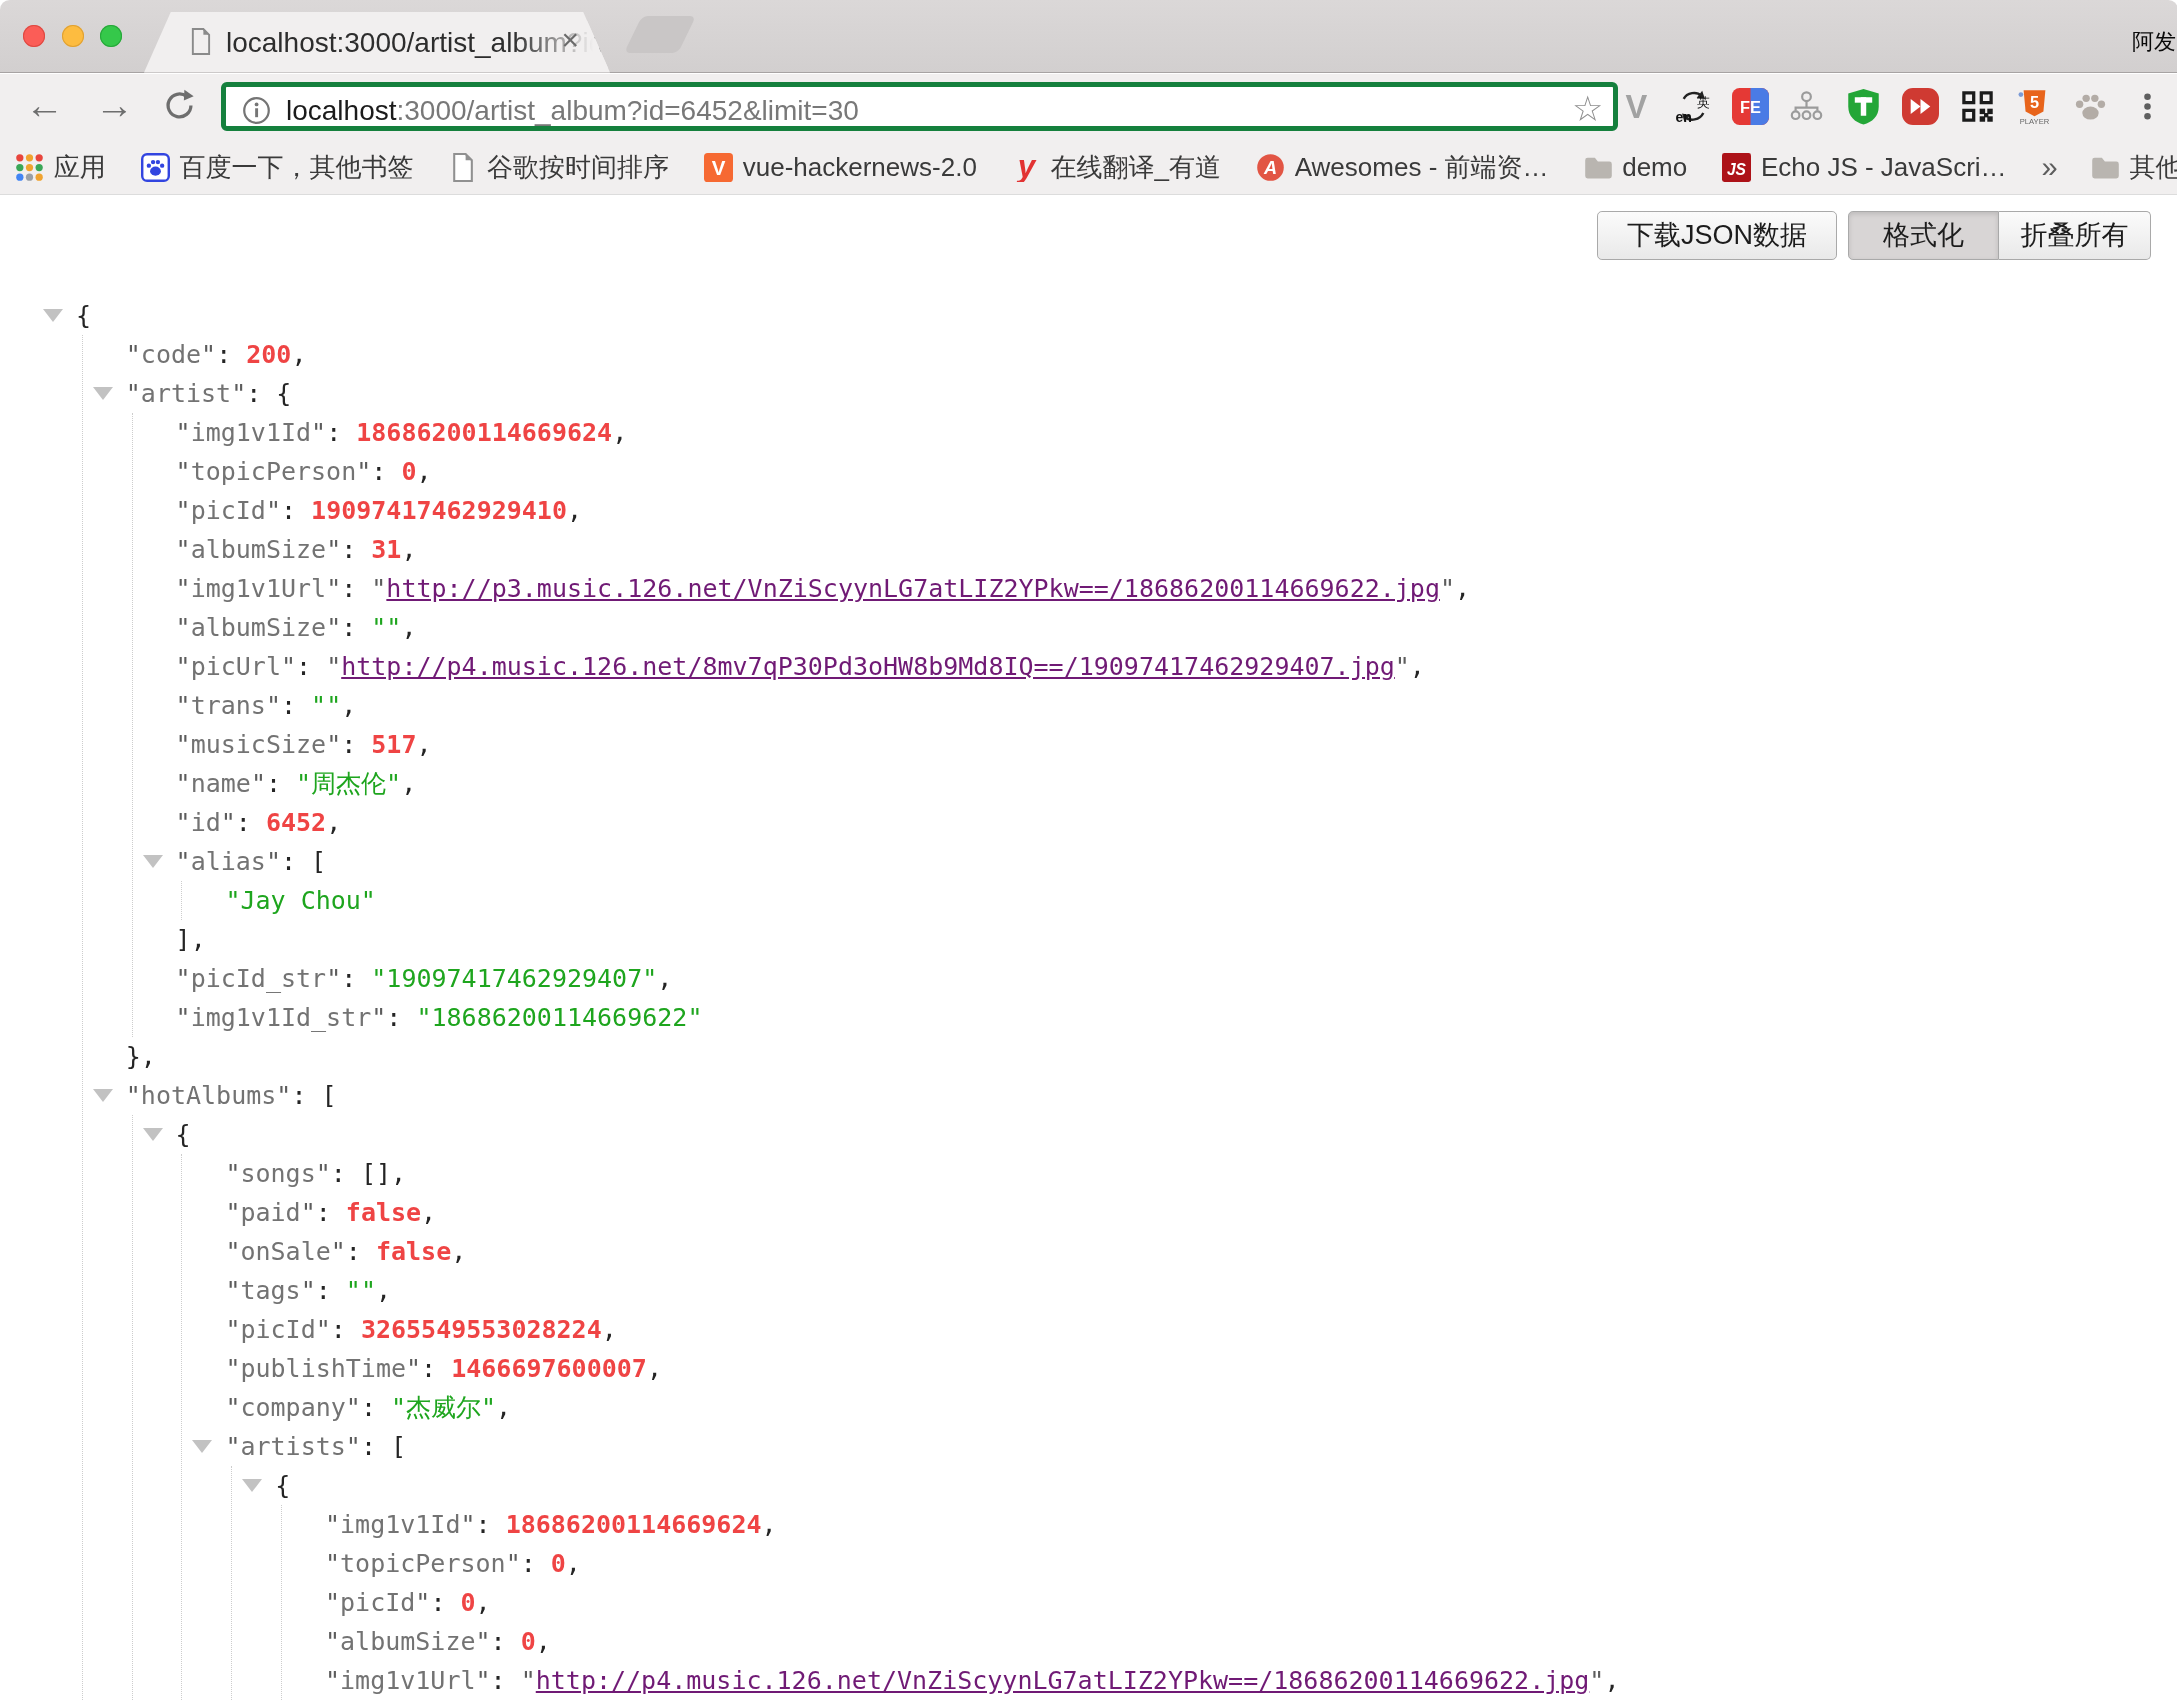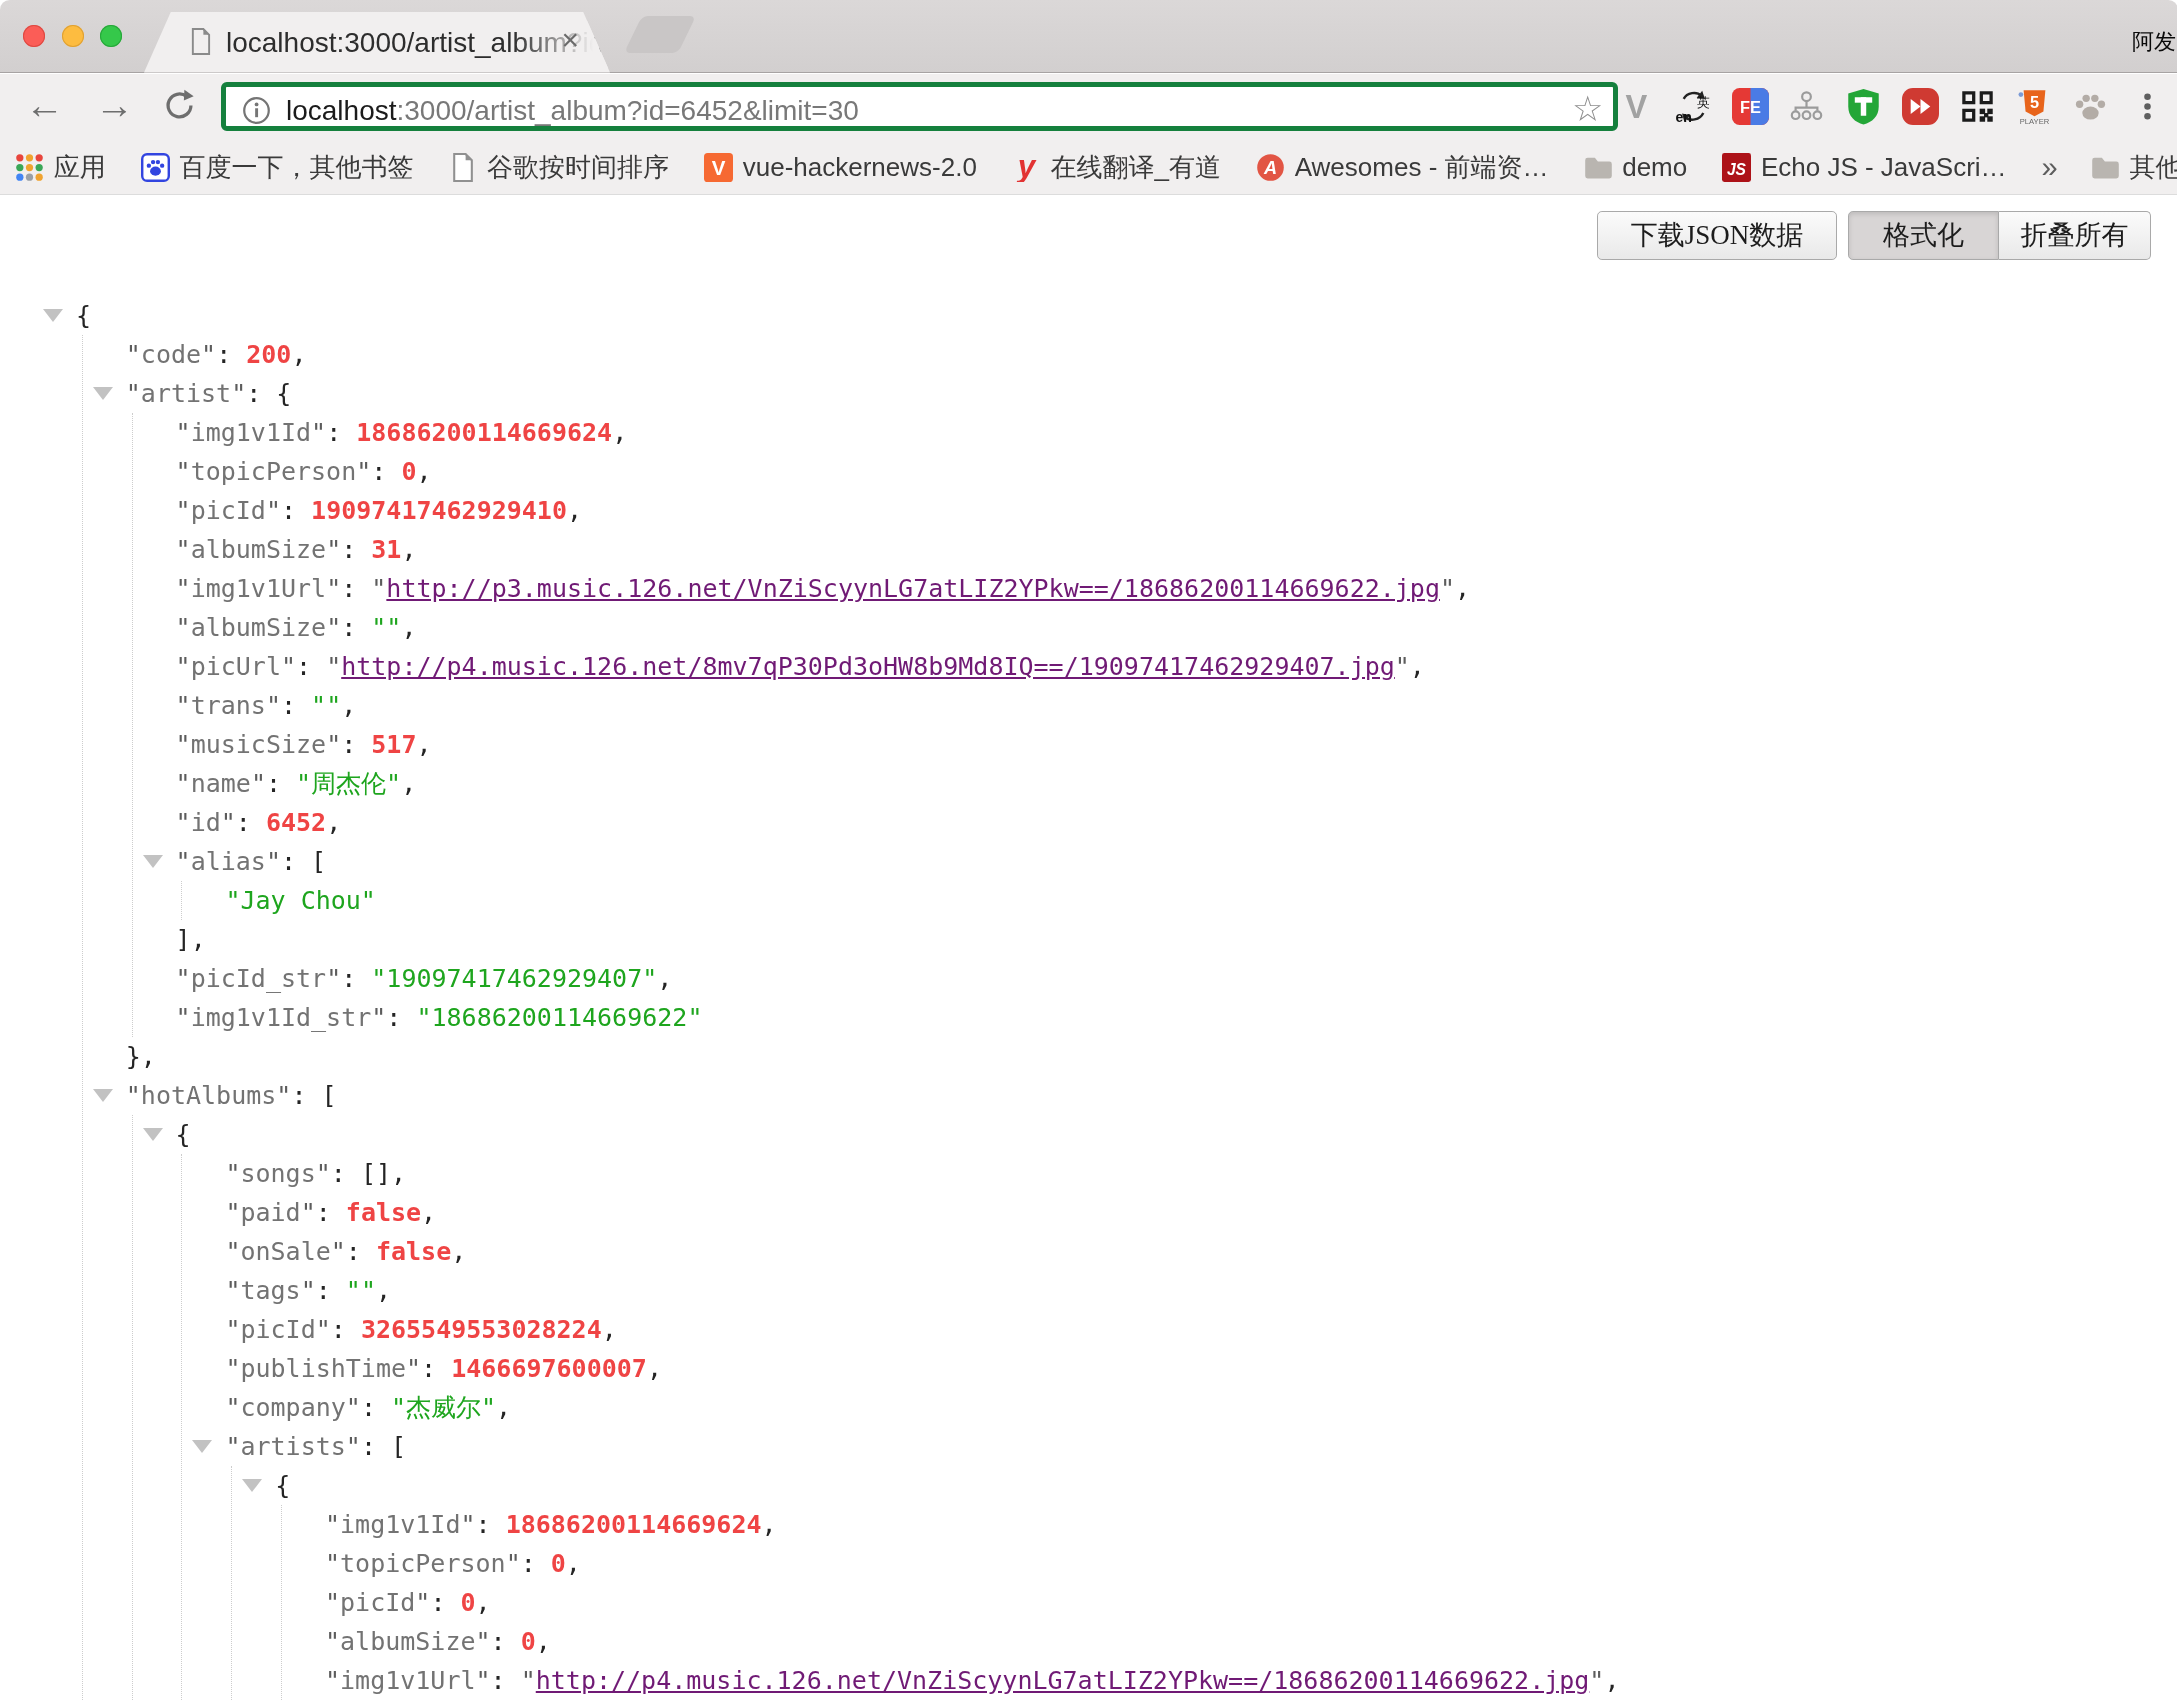--- a/index.html
+++ b/index.html
@@ -53,21 +53,21 @@
   .bm { display:flex; align-items:center; gap:9.7px; margin-right:35px; white-space:nowrap; }
   .bm .ic { width:29px; height:29px; display:flex; align-items:center; justify-content:center; }
   .bm .ic svg { width:29px; height:29px; }
   .bm-spacer { flex:1; }
   .bm-overflow { font-size:29px; color:#5d5d5d; margin-right:33px; }
 
   
   .content { position:absolute; top:196px; left:0; right:0; bottom:0; background:#fff; }
   .btn { border:1px solid #a9a9a9; background:linear-gradient(#fbfbfb,#e9e9e9);
     font-size:27px; color:#1c1c1c; display:flex; align-items:center; justify-content:center;
-    font-family:Liberation Serif, serif; }
+    font-family:Liberation Sans, sans-serif; }
   .btn-download { position:absolute; left:1597px; top:14.6px; width:240px; height:49px; border-radius:4.9px; }
   .btn-group { position:absolute; left:1848px; top:14.6px; height:43px; display:flex; }
   .btn-format { width:151px; height:49px; border-radius:4.9px 0 0 4.9px;
     background:#d8d5d5; box-shadow:inset 0 1.9px 4.9px rgba(0,0,0,.13); }
   .btn-collapse { width:152px; height:49px; border-radius:0 4.9px 4.9px 0; border-left:none; }
 
   
   .json { position:absolute; left:76px; top:100px;
     font-family:"DejaVu Sans Mono","Liberation Mono",monospace;
     font-size:25px; line-height:39px; color:#242424; }

